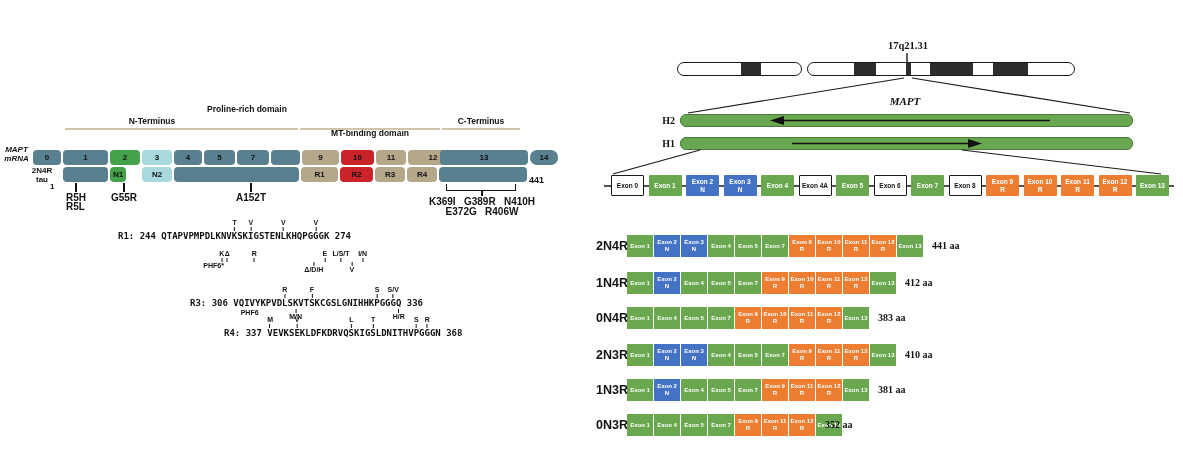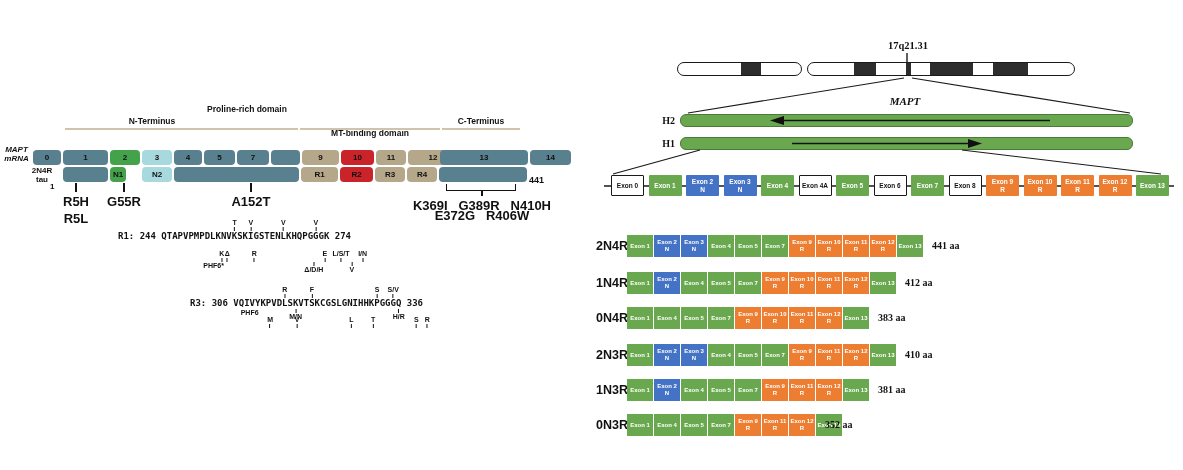--- a/index.html
+++ b/index.html
@@ -5,22 +5,22 @@
   html,body{margin:0;padding:0;background:#fff}
   #canvas{position:relative;width:1183px;height:470px;background:#ffffff;
           font-family:"Liberation Sans",sans-serif;color:#111;overflow:hidden}
   .abs{position:absolute}
   .seg{position:absolute;height:15px;border-radius:4px;display:flex;align-items:center;
        justify-content:center;font-weight:bold;font-size:8px;color:#101010}
   .domain-h{position:absolute;font-weight:bold;font-size:8.5px;transform:translateX(-50%);white-space:nowrap}
   .domain-line{position:absolute;height:2px;background:#cfc4aa}
   .tick{width:1px;height:4px;background:#111}
   .mut-tick{position:absolute;width:1.5px;height:9px;background:#111}
-  .mut-label{position:absolute;transform:translateX(-50%);text-align:center;font-weight:bold;
-             font-size:13px;line-height:17px;white-space:pre}
+  .mut-label{position:absolute;transform:translateX(-50%);font-weight:bold;
+             font-size:10px;line-height:9px;white-space:pre}
   .ann{position:absolute;transform:translateX(-50%);display:flex;flex-direction:column;
        align-items:center;font-weight:bold;font-size:7px;line-height:8px;white-space:nowrap}
   .ann-row{position:relative;height:13px}
   .seq-row{font-family:"DejaVu Sans Mono",monospace;font-weight:bold;font-size:9px;
            line-height:11px;white-space:pre;color:#111}
   .seq-cont{position:absolute;width:340px}
   .gene-box{position:absolute;display:flex;flex-direction:column;align-items:center;justify-content:center;
             font-weight:bold;font-size:6.5px;line-height:7.5px;text-align:center;color:#fff;
             box-sizing:border-box;border-radius:1px}
   .gene-box.white{background:#fff;border:1.5px solid #1a1a1a;color:#111}
@@ -99,21 +99,21 @@
       <div class="seg" style="left: 142px; top: 150px; width: 30px; background: rgb(168, 217, 222);">3</div>
       <div class="seg" style="left: 174px; top: 150px; width: 28px; background: rgb(88, 128, 142);">4</div>
       <div class="seg" style="left: 204px; top: 150px; width: 31px; background: rgb(88, 128, 142);">5</div>
       <div class="seg" style="left: 237px; top: 150px; width: 32px; background: rgb(88, 128, 142);">7</div>
       <div class="seg" style="left: 271px; top: 150px; width: 29px; background: rgb(88, 128, 142);"></div>
       <div class="seg" style="left: 302px; top: 150px; width: 37px; background: rgb(181, 167, 138);">9</div>
       <div class="seg" style="left: 341px; top: 150px; width: 33px; background: rgb(203, 35, 42);">10</div>
       <div class="seg" style="left: 376px; top: 150px; width: 30px; background: rgb(181, 167, 138);">11</div>
       <div class="seg" style="left: 408px; top: 150px; width: 50px; background: rgb(181, 167, 138);">12</div>
       <div class="seg" style="left: 440px; top: 150px; width: 88px; background: rgb(88, 128, 142);">13</div>
-      <div class="seg" style="left: 530px; top: 150px; width: 41px; background: rgb(88, 128, 142);">14</div>
+      <div class="seg" style="left: 530px; top: 150px; width: 28px; background: rgb(88, 128, 142); border-radius: 7px;">14</div>
       <div class="seg" style="left: 63px; top: 167px; width: 45px; background: rgb(88, 128, 142);"></div>
       <div class="seg" style="left: 110px; top: 167px; width: 16px; background: rgb(67, 162, 74);">N1</div>
       <div class="seg" style="left: 142px; top: 167px; width: 30px; background: rgb(168, 217, 222);">N2</div>
       <div class="seg" style="left: 174px; top: 167px; width: 125px; background: rgb(88, 128, 142);"></div>
       <div class="seg" style="left: 301px; top: 167px; width: 37px; background: rgb(181, 167, 138);">R1</div>
       <div class="seg" style="left: 340px; top: 167px; width: 33px; background: rgb(203, 35, 42);">R2</div>
       <div class="seg" style="left: 375px; top: 167px; width: 30px; background: rgb(181, 167, 138);">R3</div>
       <div class="seg" style="left: 407px; top: 167px; width: 30px; background: rgb(181, 167, 138);">R4</div>
       <div class="seg" style="left: 439px; top: 167px; width: 88px; background: rgb(88, 128, 142);"></div>
       <div class="mut-tick" style="left: 75px; top: 183px;"></div>
@@ -243,20 +243,21 @@
           </div>
           <div class="ann" style="left: 192.41px; bottom: 0px;">
             <div>S</div>
             <div class="tick"></div>
           </div>
           <div class="ann" style="left: 203.25px; bottom: 0px;">
             <div>R</div>
             <div class="tick"></div>
           </div>
         </div>
+        <div class="seq-row">R4: 337 VEVKSEKLDFKDRVQSKIGSLDNITHVPGGGN 368</div>
       </div>
       <div class="gene-box white" style="left: 611px; top: 175px; width: 33px; height: 21px; background: rgb(255, 255, 255);">
         <div>Exon 0</div>
       </div>
       <div class="gene-box" style="left: 648.5px; top: 175px; width: 33px; height: 21px; background: rgb(106, 168, 79);">
         <div>Exon 1</div>
       </div>
       <div class="gene-box" style="left: 686px; top: 175px; width: 33px; height: 21px; background: rgb(68, 114, 196);">
         <div>Exon 2</div>
         <div>N</div>

